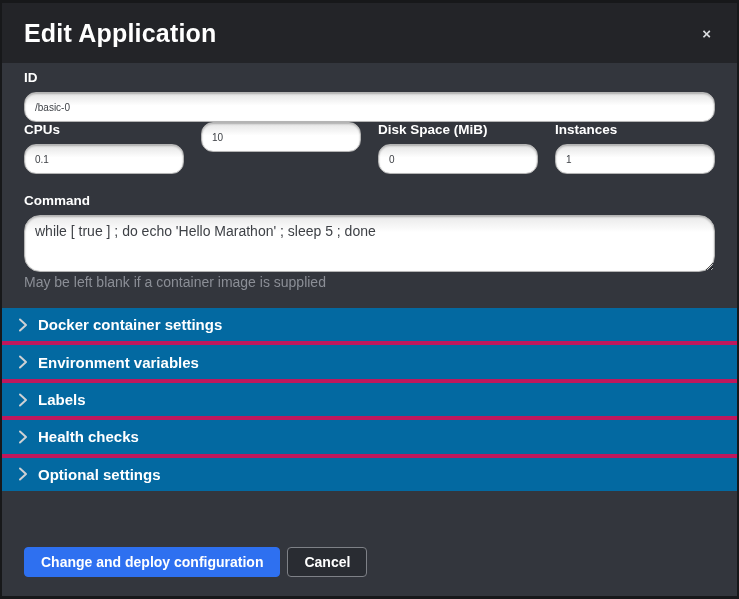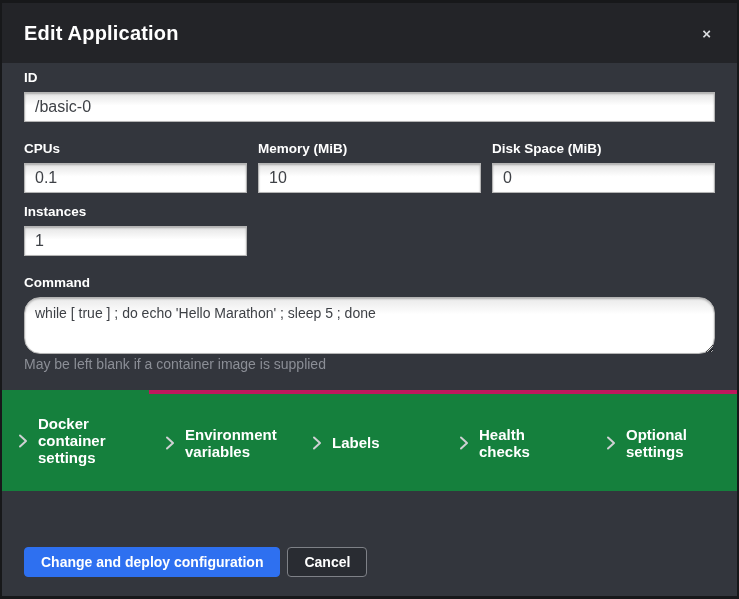--- a/index.html
+++ b/index.html
@@ -20,21 +20,21 @@
     overflow: hidden;
   }
   
   .modal-header {
     flex: 0 0 60px;
     background: #232428;
     display: flex; align-items: center;
     padding: 0 22px;
   }
   .modal-title {
-    color: #ffffff; font-size: 20px; font-weight: 700;
+    color: #ffffff; font-size: 25px; font-weight: 700;
     letter-spacing: 0.2px;
   }
   .close-btn {
     margin-left: auto;
     background: none; border: none; cursor: pointer;
     color: #d9dbde; font-size: 15px; font-weight: 700;
     font-family: "Liberation Sans", sans-serif;
     line-height: 1; padding: 4px;
   }
   
@@ -45,53 +45,52 @@
   }
   .field-label {
     display: block;
     color: #ffffff; font-size: 13.5px; font-weight: 700;
     margin-bottom: 7px;
   }
   .text-input {
     display: block; width: 100%; height: 30px;
     background: linear-gradient(to bottom, #e4e4e4 0%, #ffffff 45%);
     border: 1px solid #b4b4b4;
-    border-radius: 0;
+    border-radius: 12px;
     box-shadow: inset 0 1px 2px rgba(0,0,0,0.25);
     padding: 0 10px;
     font-family: "Liberation Sans", "DejaVu Sans", sans-serif;
-    font-size: 16px; color: #3e4146;
+    font-size: 10px; color: #3e4146;
   }
   .grid-row {
     display: grid;
-    grid-template-columns: repeat(3, 1fr);
-    gap: 11px;
-    margin-top: 19px;
+    grid-template-columns: repeat(4, 1fr);
+    gap: 17px;
   }
   .command-group { margin-top: 19px; }
   .command-textarea {
     display: block; width: 100%; height: 57px;
     background: linear-gradient(to bottom, #e9e9e9 0%, #ffffff 30%);
     border: 1px solid #b4b4b4;
     border-radius: 16px;
     box-shadow: inset 0 1px 2px rgba(0,0,0,0.25);
     padding: 7px 10px;
     font-family: "Liberation Sans", "DejaVu Sans", sans-serif;
     font-size: 14px; color: #3e4146;
     resize: both;
   }
   .help-text {
     margin-top: 2px;
     color: #8b8e96; font-size: 14px; font-weight: 400;
   }
   
   .sections {
     flex: 1 1 auto;
-    background: #15803d;
-    display: flex; flex-direction: row;
+    background: #0369a1;
+    display: flex; flex-direction: column;
   }
   .section-row {
     flex: 1 1 0;
     display: flex; align-items: center;
     padding: 0 16px;
     cursor: pointer;
   }
   .section-row + .section-row { border-top: 4px solid #be185d; }
   .chevron {
     width: 11px; height: 14px;
@@ -140,21 +139,20 @@
         <label class="field-label">ID</label>
         <input class="text-input" type="text" value="/basic-0" style="">
       </div>
 
       <div class="grid-row">
         <div>
           <label class="field-label">CPUs</label>
           <input class="text-input" type="text" value="0.1" style="">
         </div>
         <div>
-          <label class="field-label">Memory (MiB)</label>
           <input class="text-input" type="text" value="10" style="">
         </div>
         <div>
           <label class="field-label">Disk Space (MiB)</label>
           <input class="text-input" type="text" value="0" style="">
         </div>
         <div>
           <label class="field-label">Instances</label>
           <input class="text-input" type="text" value="1" style="">
         </div>

